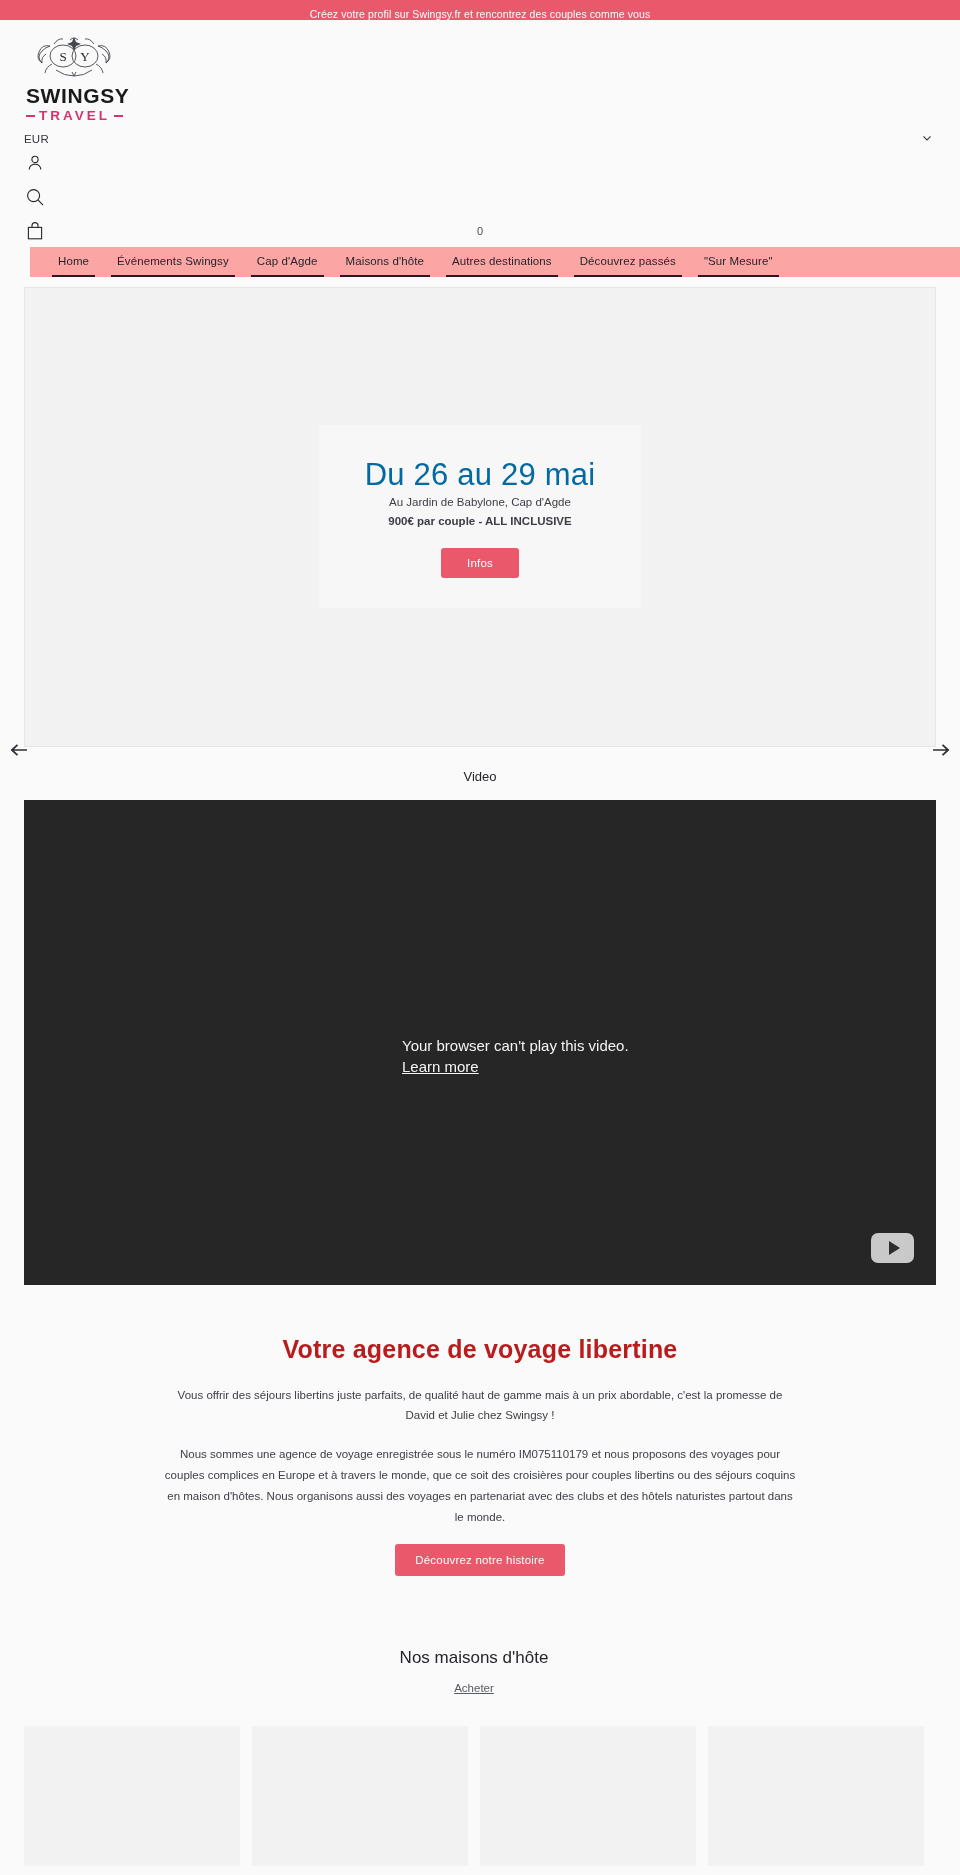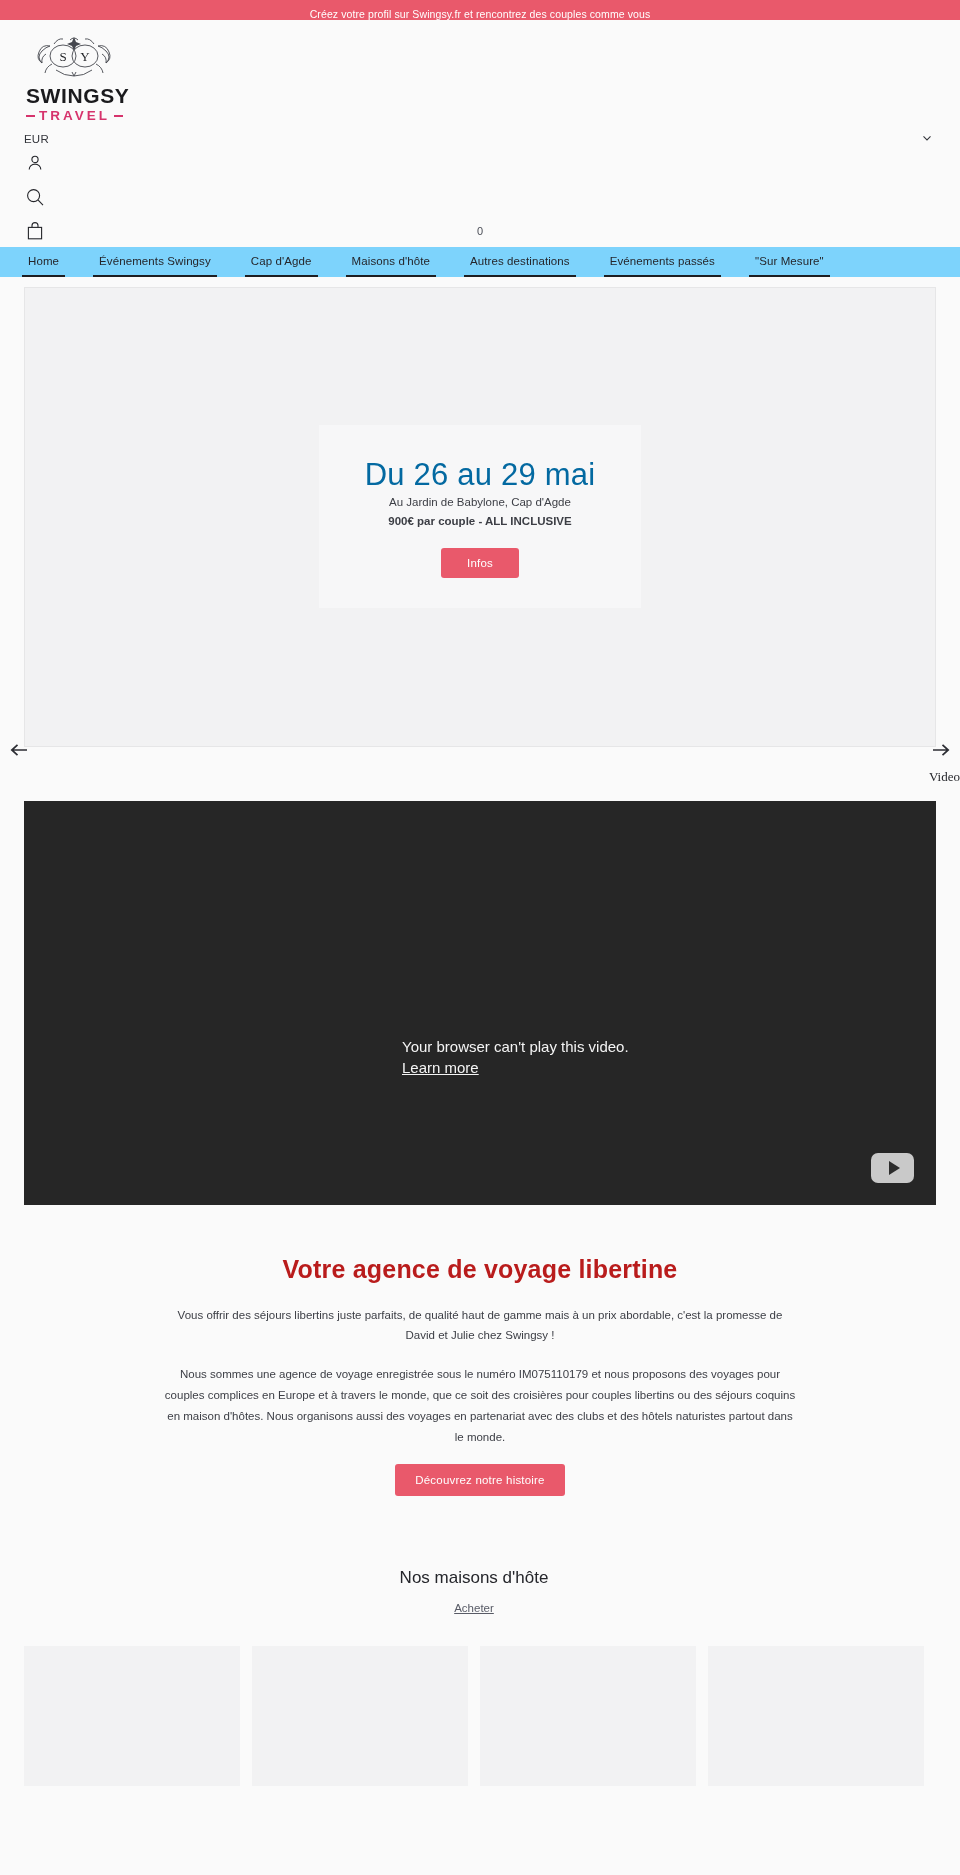--- a/index.html
+++ b/index.html
@@ -111,23 +111,24 @@
     left: 50%;
     transform: translateX(-50%);
     font-size: 11px;
     color: #4a4d56;
   }
 
   
   .mainnav {
     display: flex;
     align-items: flex-start;
-    gap: 12px;
+    gap: 0;
     padding: 8px 14px 0 14px;
-    background: #7dd3fc;
+    background: #fca5a5;
+    margin-left: 30px;
   }
   .navitem {
     position: relative;
     padding: 0 14px 10px 14px;
     font-size: 11.5px;
     color: #25262b;
     white-space: nowrap;
     letter-spacing: .1px;
   }
   .navitem::after {
@@ -192,29 +193,28 @@
     height: 22px;
     display: flex;
     align-items: center;
     justify-content: center;
   }
   .arrow.left  { left: -16px; }
   .arrow.right { right: -16px; }
 
   
   .video-label {
-    text-align: right;
+    text-align: center;
     font-size: 13px;
     color: #25262b;
     padding: 22px 0 16px 0;
-    font-family: Liberation Serif, serif;
   }
   .video-box {
     margin: 0 24px;
-    height: 404px;
+    height: 485px;
     background: #262626;
     position: relative;
   }
   .video-msg {
     position: absolute;
     left: 378px;
     top: 235px;
     color: #f4f4f4;
     font-size: 15px;
     line-height: 1.45;
@@ -363,21 +363,21 @@
     <span class="bag-count">0</span>
   </div>
 </div>
 
 <div class="mainnav">
   <div class="navitem">Home</div>
   <div class="navitem">Événements Swingsy</div>
   <div class="navitem">Cap d'Agde</div>
   <div class="navitem">Maisons d'hôte</div>
   <div class="navitem">Autres destinations</div>
-  <div class="navitem">Evénements passés</div>
+  <div class="navitem">Découvrez passés</div>
   <div class="navitem">"Sur Mesure"</div>
 </div>
 
 <div class="hero-wrap">
   <div class="hero">
     <div class="hero-card">
       <div class="hero-title">Du 26 au 29 mai</div>
       <div class="hero-line">Au Jardin de Babylone, Cap d'Agde</div>
       <div class="hero-line second">900€ par couple - ALL INCLUSIVE</div>
       <button class="btn-pink">Infos</button>

